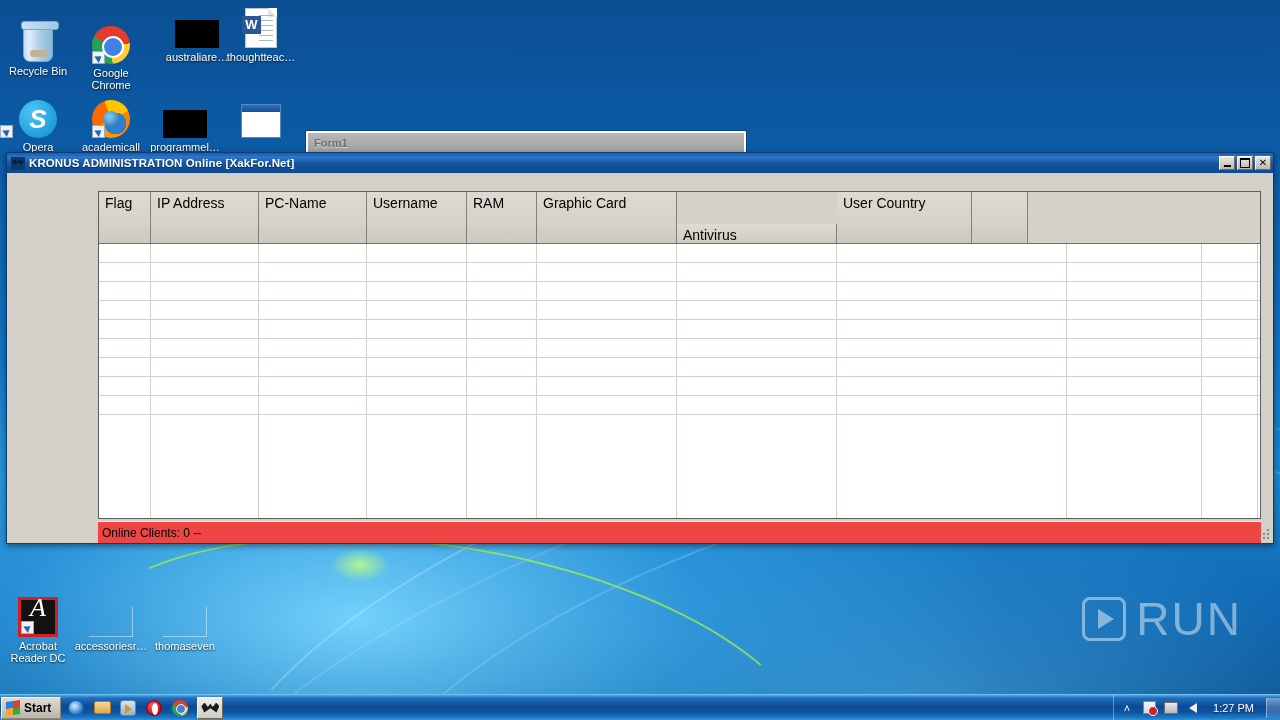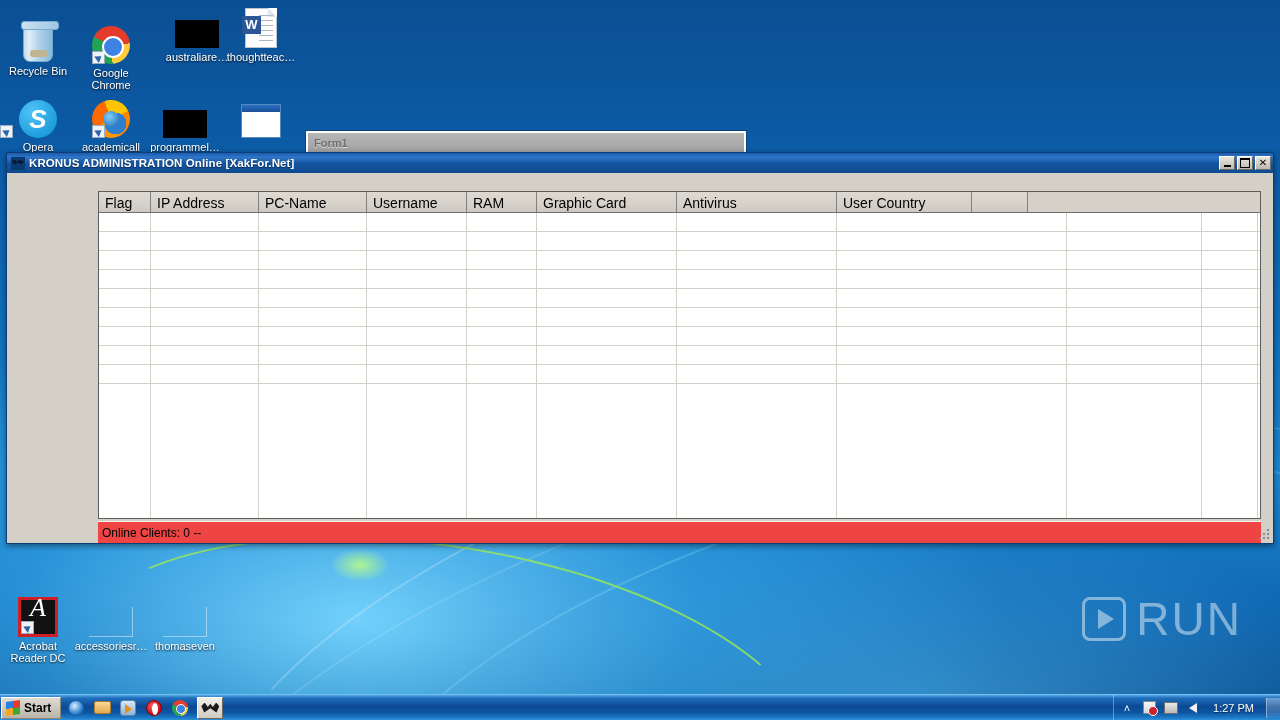--- a/index.html
+++ b/index.html
@@ -370,21 +370,21 @@
 
   <div id="client">
     <div id="grid-wrap">
       <div id="grid-head">
           <div class="hc" style="flex: 0 0 52px;">Flag</div>
           <div class="hc" style="flex: 0 0 108px;">IP Address</div>
           <div class="hc" style="flex: 0 0 108px;">PC-Name</div>
           <div class="hc" style="flex: 0 0 100px;">Username</div>
           <div class="hc" style="flex: 0 0 70px;">RAM</div>
           <div class="hc" style="flex: 0 0 140px;">Graphic Card</div>
-          <div class="hc" style="flex: 0 0 160px;">Antivirus</div>
+          <div class="hc" style="flex: 0 0 160px; margin-top: 32px;">Antivirus</div>
           <div class="hc" style="flex: 0 0 135px;">User Country</div>
           <div class="hc" style="flex: 0 0 56px;"></div>
         </div>
       <div id="grid-body">
         <div class="grow">
             <div class="gc" style="flex: 0 0 52px;"></div>
             <div class="gc" style="flex: 0 0 108px;"></div>
             <div class="gc" style="flex: 0 0 108px;"></div>
             <div class="gc" style="flex: 0 0 100px;"></div>
             <div class="gc" style="flex: 0 0 70px;"></div>

